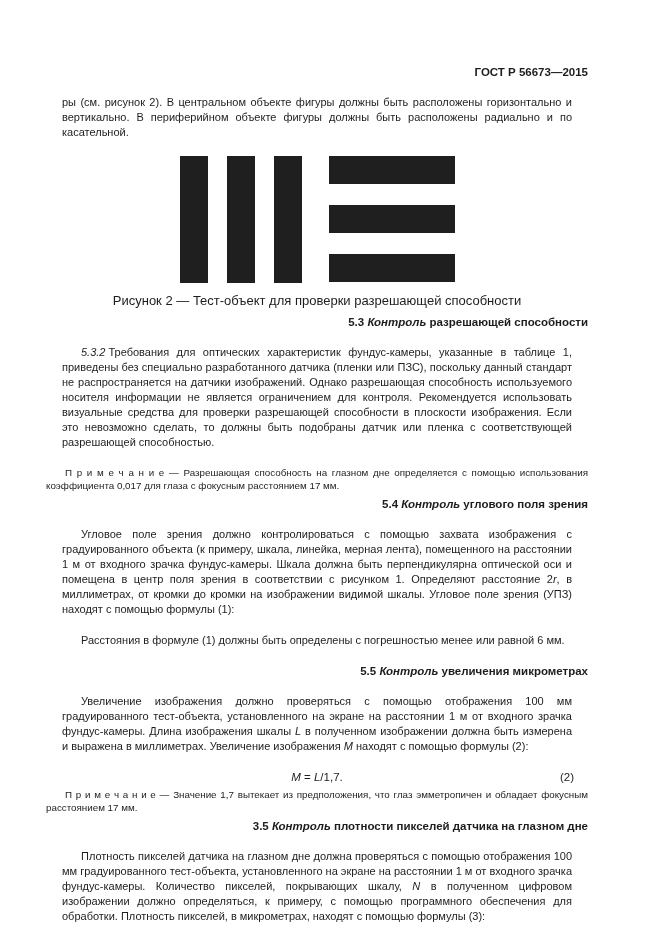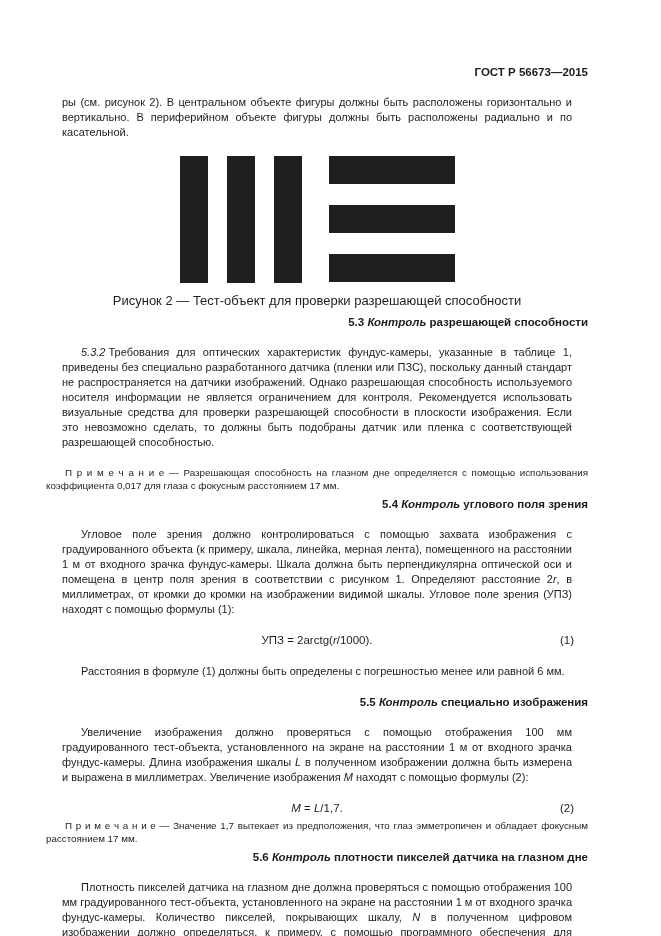--- a/index.html
+++ b/index.html
@@ -126,47 +126,43 @@
     </p>
 
     <div class="sec-h">
       <span>5.4</span>
       <i>Контроль</i>
       <span>углового поля зрения</span>
     </div>
 
     <p class="body"><span>Угловое поле зрения должно контролироваться с помощью захвата изображения с градуированного объекта (к примеру, шкала, линейка, мерная лента), помещенного на расстоянии 1 м от входного зрачка фундус-камеры. Шкала должна быть перпендикулярна оптической оси и помещена в центр поля зрения в соответствии с рисунком 1. Определяют расстояние 2</span><i>r</i><span>, в миллиметрах, от кромки до кромки на изображении видимой шкалы. Угловое поле зрения (УПЗ) находят с помощью формулы (1):</span></p>
 
-    <div class="formula-row">
-      <span class="formula"><span>УПЗ = 2arctg(</span><i>r</i><span>/1000).</span></span>
-      <span class="f-num">(1)</span>
-    </div>
 
     <p class="body">Расстояния в формуле (1) должны быть определены с погрешностью менее или равной 6 мм.</p>
 
     <div class="sec-h">
       <span>5.5</span>
       <i>Контроль</i>
-      <span>специально изображения</span>
+      <span>увеличения микрометрах</span>
     </div>
 
     <p class="body"><span>Увеличение изображения должно проверяться с помощью отображения 100 мм градуированного тест-объекта, установленного на экране на расстоянии 1 м от входного зрачка фундус-камеры. Длина изображения шкалы </span><i>L</i><span> в полученном изображении должна быть измерена и выражена в миллиметрах. Увеличение изображения </span><i>M</i><span> находят с помощью формулы (2):</span></p>
 
     <div class="formula-row">
       <span class="formula"><i>M</i><span> = </span><i>L</i><span>/1,7.</span></span>
       <span class="f-num">(2)</span>
     </div>
 
     <p class="note">
       <span>П р и м е ч а н и е</span>
       <span>— Значение 1,7 вытекает из предположения, что глаз эмметропичен и обладает фокусным расстоянием 17 мм.</span>
     </p>
 
     <div class="sec-h">
-      <span>5.6</span>
+      <span>3.5</span>
       <i>Контроль</i>
       <span>плотности пикселей датчика на глазном дне</span>
     </div>
 
     <p class="body"><span>Плотность пикселей датчика на глазном дне должна проверяться с помощью отображения 100 мм градуированного тест-объекта, установленного на экране на расстоянии 1 м от входного зрачка фундус-камеры. Количество пикселей, покрывающих шкалу, </span><i>N</i><span> в полученном цифровом изображении должно определяться, к примеру, с помощью программного обеспечения для обработки. Плотность пикселей, в микрометрах, находят с помощью формулы (3):</span></p>
 
     <div class="formula-row">
       <span class="formula"><i>P</i><span> = 1700/</span><i>N</i><span>.</span></span>
       <span class="f-num">(3)</span>
     </div>

